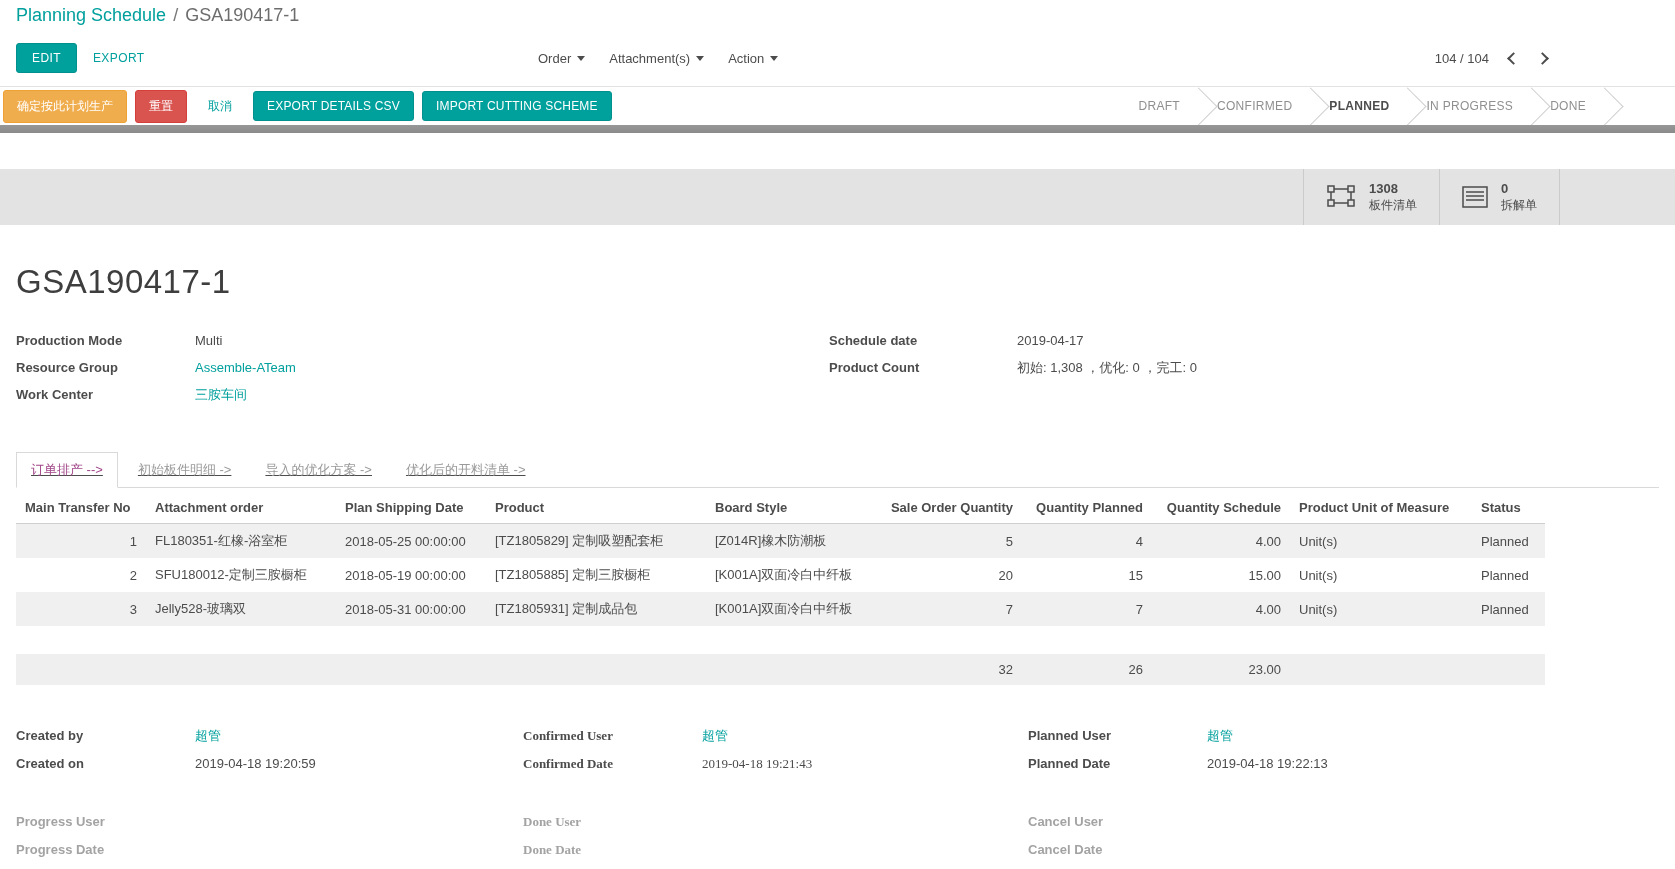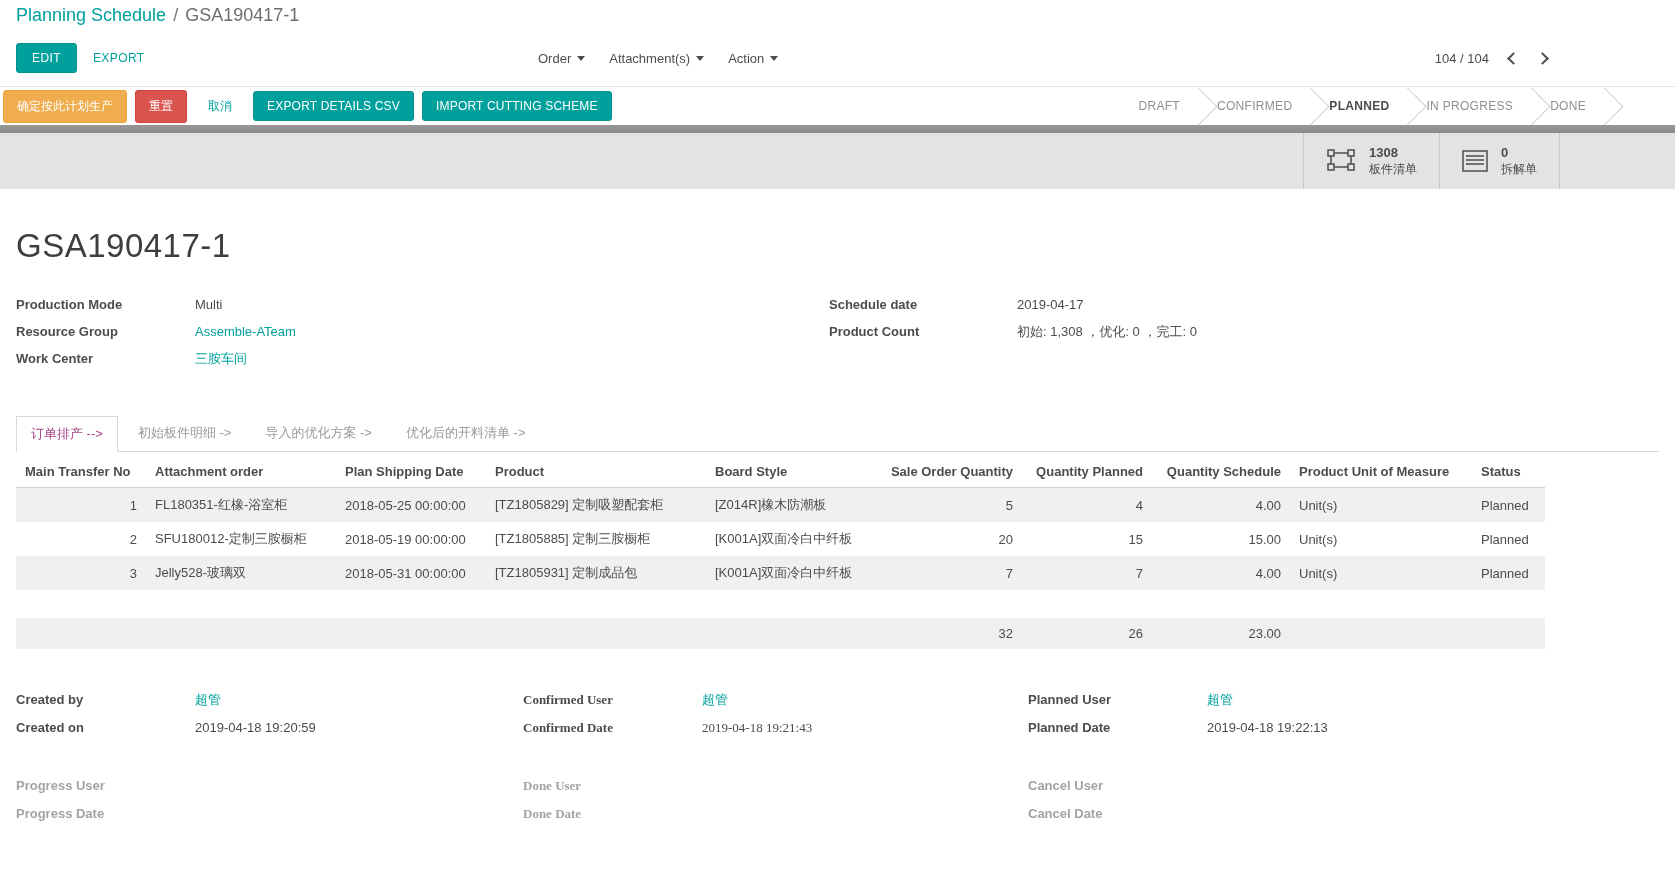--- a/index.html
+++ b/index.html
@@ -45,42 +45,42 @@
   .btn-danger  { background: #d9534f; border-color: #d43f3a; }
   .btn-cancel  { background: none; border: none; color: #00a09d; }
   .btn-teal    { background: #00a09d; border-color: #00918e; letter-spacing: .2px; }
   .sb-steps { margin-left: auto; display: flex; align-items: center; height: 100%; margin-right: 70px; }
   .step { display: flex; align-items: center; height: 100%; padding: 0 18px; font-size: 12px; color: #8f8f8f; letter-spacing: .3px; cursor: pointer; white-space: nowrap; }
   .step.active { color: #4c4c4c; font-weight: bold; }
   .step-arrow { flex-shrink: 0; width: 27px; height: 27px; border-top: 1px solid #cdcdcd; border-right: 1px solid #cdcdcd; transform: rotate(45deg); margin: 0 -13px; }
 
   
   .dark-strip { height: 8px; background: linear-gradient(#979797, #8a8a8a); }
-  .band { height: 56px; background: #e3e3e3; display: flex; justify-content: flex-end; }
+  .band { height: 56px; background: #e3e3e3; display: flex; justify-content: flex-end; margin-top: 36px; }
   .stat-buttons { display: flex; margin-right: 115px; border-left: 1px solid #cbcbcb; }
   .stat-btn { display: flex; align-items: center; gap: 13px; padding: 0 22px; border-right: 1px solid #cbcbcb; cursor: pointer; }
   .stat-text { display: flex; flex-direction: column; line-height: 16px; }
   .stat-value { font-weight: bold; font-size: 13px; color: #4c4c4c; }
   .stat-label { font-size: 12px; color: #4c4c4c; }
 
   
   .sheet { background: #fff; padding: 0 16px; }
   .sheet-title { margin-top: 38px; font-size: 33px; font-weight: 400; color: #3e3e3e; letter-spacing: .5px; }
 
   .fields-row { display: flex; margin-top: 26px; }
   .fgroup-left { width: 766px; }
   .fgroup-right { flex: 1; margin-left: 47px; }
   .frow { display: flex; line-height: 27px; }
   .flabel { width: 179px; font-weight: bold; color: #4c4c4c; flex-shrink: 0; }
   .fgroup-right .flabel { width: 188px; }
   .fvalue { color: #4c4c4c; }
   .link { color: #00a09d; cursor: pointer; }
 
   
-  .tabs { display: flex; align-items: flex-start; margin-top: 44px; border-bottom: 1px solid #d9d9d9; }
+  .tabs { display: flex; align-items: flex-end; margin-top: 44px; border-bottom: 1px solid #d9d9d9; text-decoration: underline; }
   .tab { padding: 8px 14px; font-size: 13px; color: #9a9a9a; cursor: pointer; margin-right: 6px; white-space: nowrap; }
   .tab.active { border: 1px solid #d9d9d9; border-bottom: 1px solid #fff; margin-bottom: -1px; background: #fff; color: #a24689; }
 
   
   table.list { border-collapse: collapse; table-layout: fixed; width: 1529px; margin-top: 4px; font-size: 13px; }
   table.list th { text-align: left; font-weight: bold; color: #4c4c4c; padding: 8px 9px; border-bottom: 1px solid #cfcfcf; white-space: nowrap; overflow: hidden; cursor: pointer; }
   table.list td { padding: 8px 9px; white-space: nowrap; overflow: hidden; color: #4c4c4c; }
   table.list th.num, table.list td.num { text-align: right; }
   tr.row-odd td { background: #f0f0f0; }
   tr.spacer td { height: 28px; padding: 0; background: #fff; }

